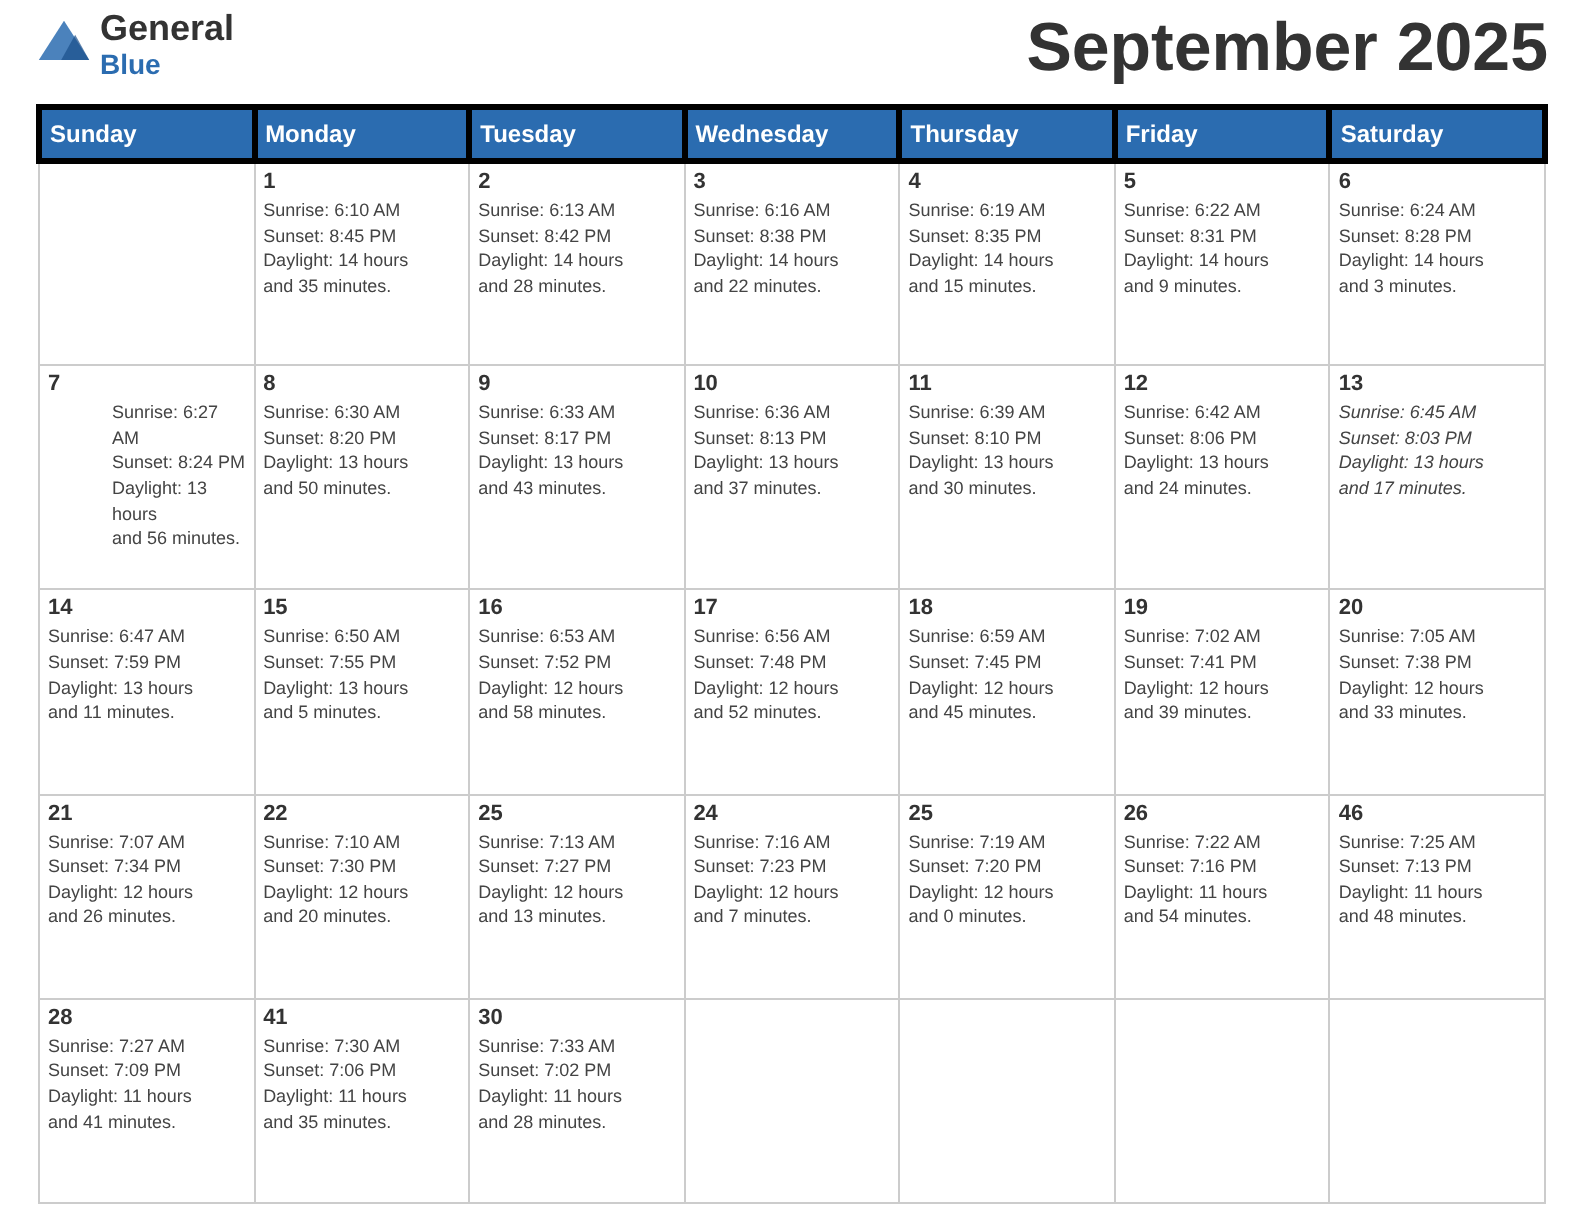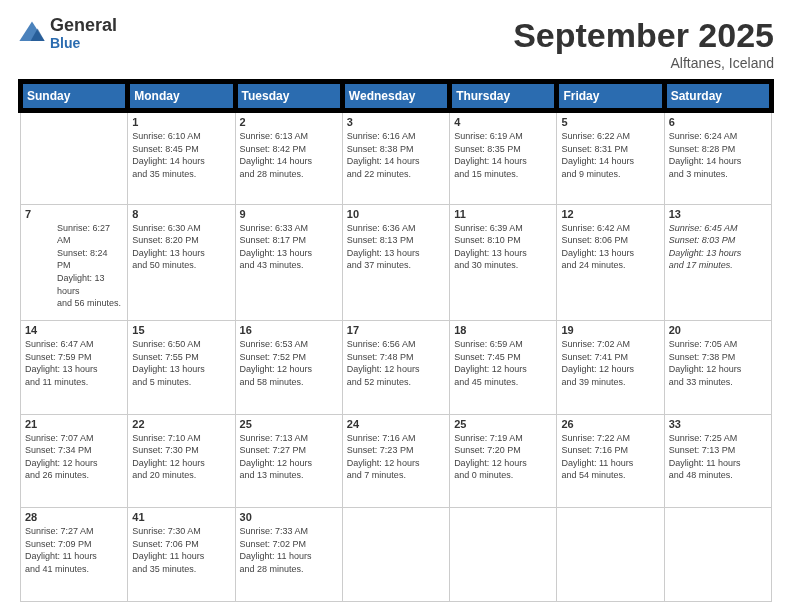--- a/index.html
+++ b/index.html
@@ -6,21 +6,21 @@
     body {
       font-family: Arial, sans-serif;
       background: #fff;
       width: 792px;
       height: 612px;
       overflow: hidden;
     }
     .page {
       width: 792px;
       height: 612px;
-      padding: 16px 18px 10px 18px;
+      padding: 5px 18px 10px 18px;
       display: flex;
       flex-direction: column;
     }
     .header {
       display: flex;
       justify-content: space-between;
       align-items: flex-start;
       margin-bottom: 8px;
     }
     .logo {
@@ -66,21 +66,21 @@
       width: 100%;
       table-layout: fixed;
     }
     .calendar th {
       background-color: #2b6cb0;
       color: #fff;
       font-size: 12px;
       font-weight: bold;
       padding: 5px 4px;
       text-align: left;
-      border: 5px solid #000000;
+      border: 3px solid #000000;
     }
     .calendar td {
       border: 1px solid #ccc;
       vertical-align: top;
       padding: 3px 4px;
       font-size: 9.5px;
       color: #333;
       height: 88px;
     }
     .day-number {
@@ -105,21 +105,20 @@
         <polygon points="20,2 38,30 2,30" fill="#2b6cb0" opacity="0.85"></polygon>
         <polygon points="28,12 38,30 18,30" fill="#1a4f8a" opacity="0.7"></polygon>
       </svg>
       <div class="logo-text">
         <span class="logo-general">General</span>
         <span class="logo-blue">Blue</span>
       </div>
     </div>
     <div class="title-block">
       <div class="month-title">September 2025</div>
-      <div class="location">Alftanes, Iceland</div>
     </div>
   </div>
 
   <table class="calendar">
     <thead>
       <tr>
       <th>Sunday</th>
           <th>Monday</th>
           <th>Tuesday</th>
           <th>Wednesday</th>
@@ -313,21 +312,21 @@
 and 0 minutes.</div>
           </td>
           <td>
             <div class="day-number">26</div>
             <div class="day-info" style="white-space: pre-line;">Sunrise: 7:22 AM
 Sunset: 7:16 PM
 Daylight: 11 hours
 and 54 minutes.</div>
           </td>
           <td>
-            <div class="day-number">33</div>
+            <div class="day-number">46</div>
             <div class="day-info" style="white-space: pre-line;">Sunrise: 7:25 AM
 Sunset: 7:13 PM
 Daylight: 11 hours
 and 48 minutes.</div>
           </td>
         </tr>
         <tr>
           <td>
             <div class="day-number">28</div>
             <div class="day-info" style="white-space: pre-line;">Sunrise: 7:27 AM

